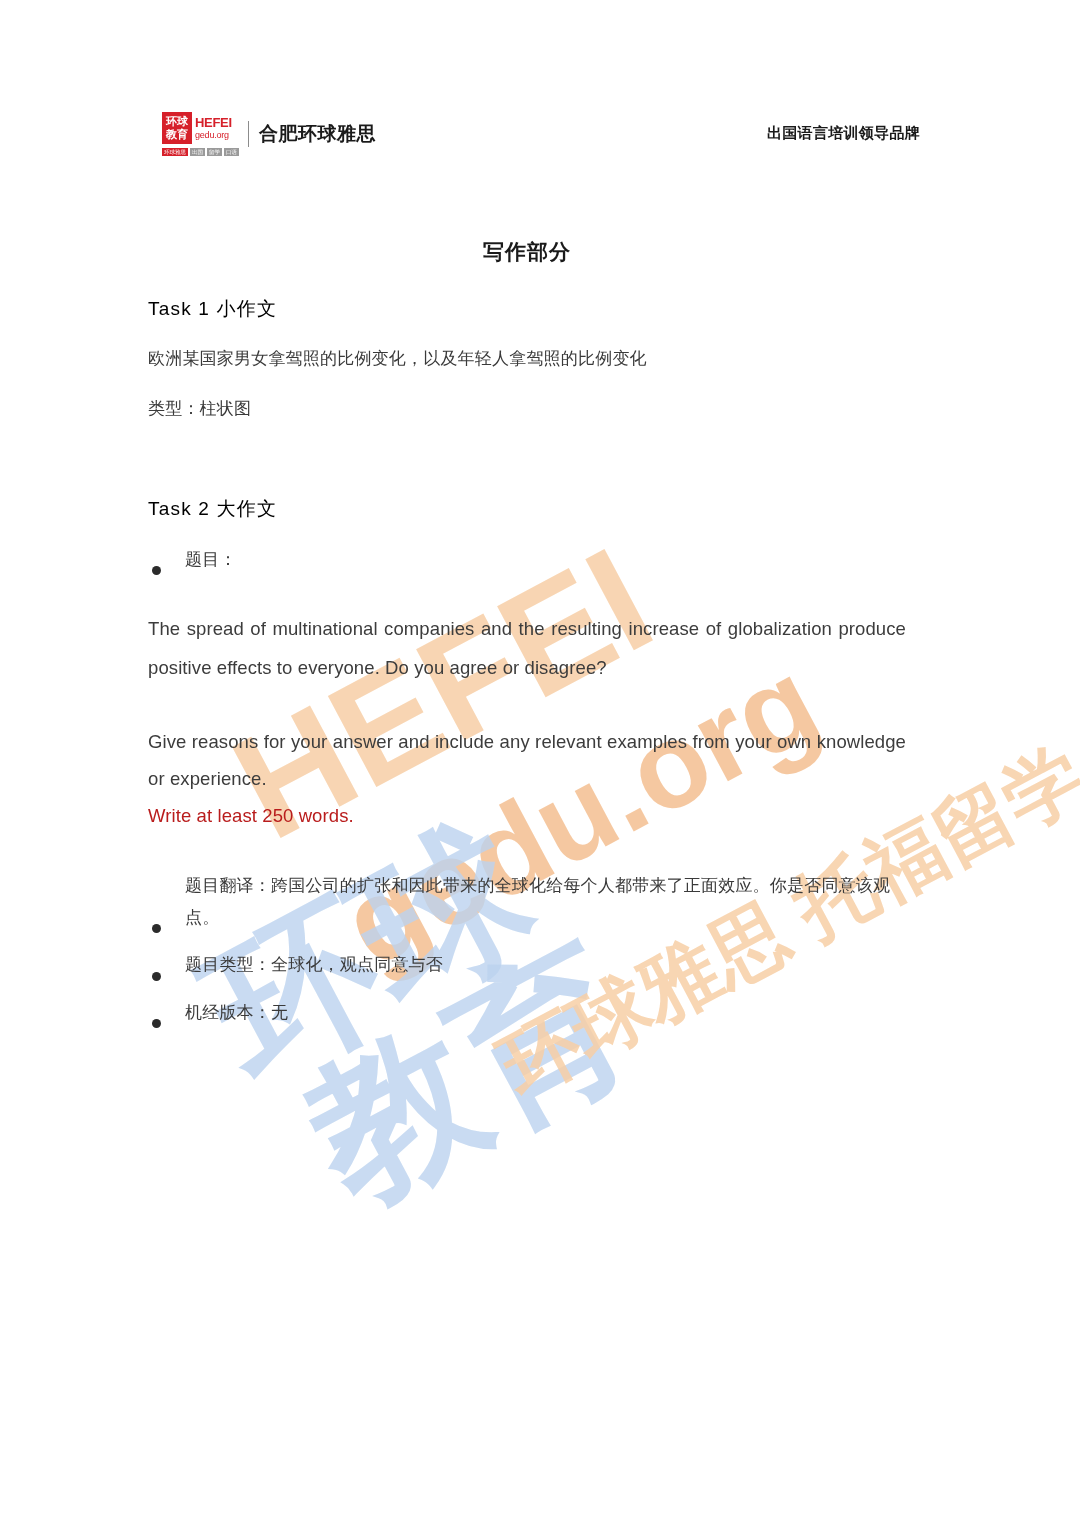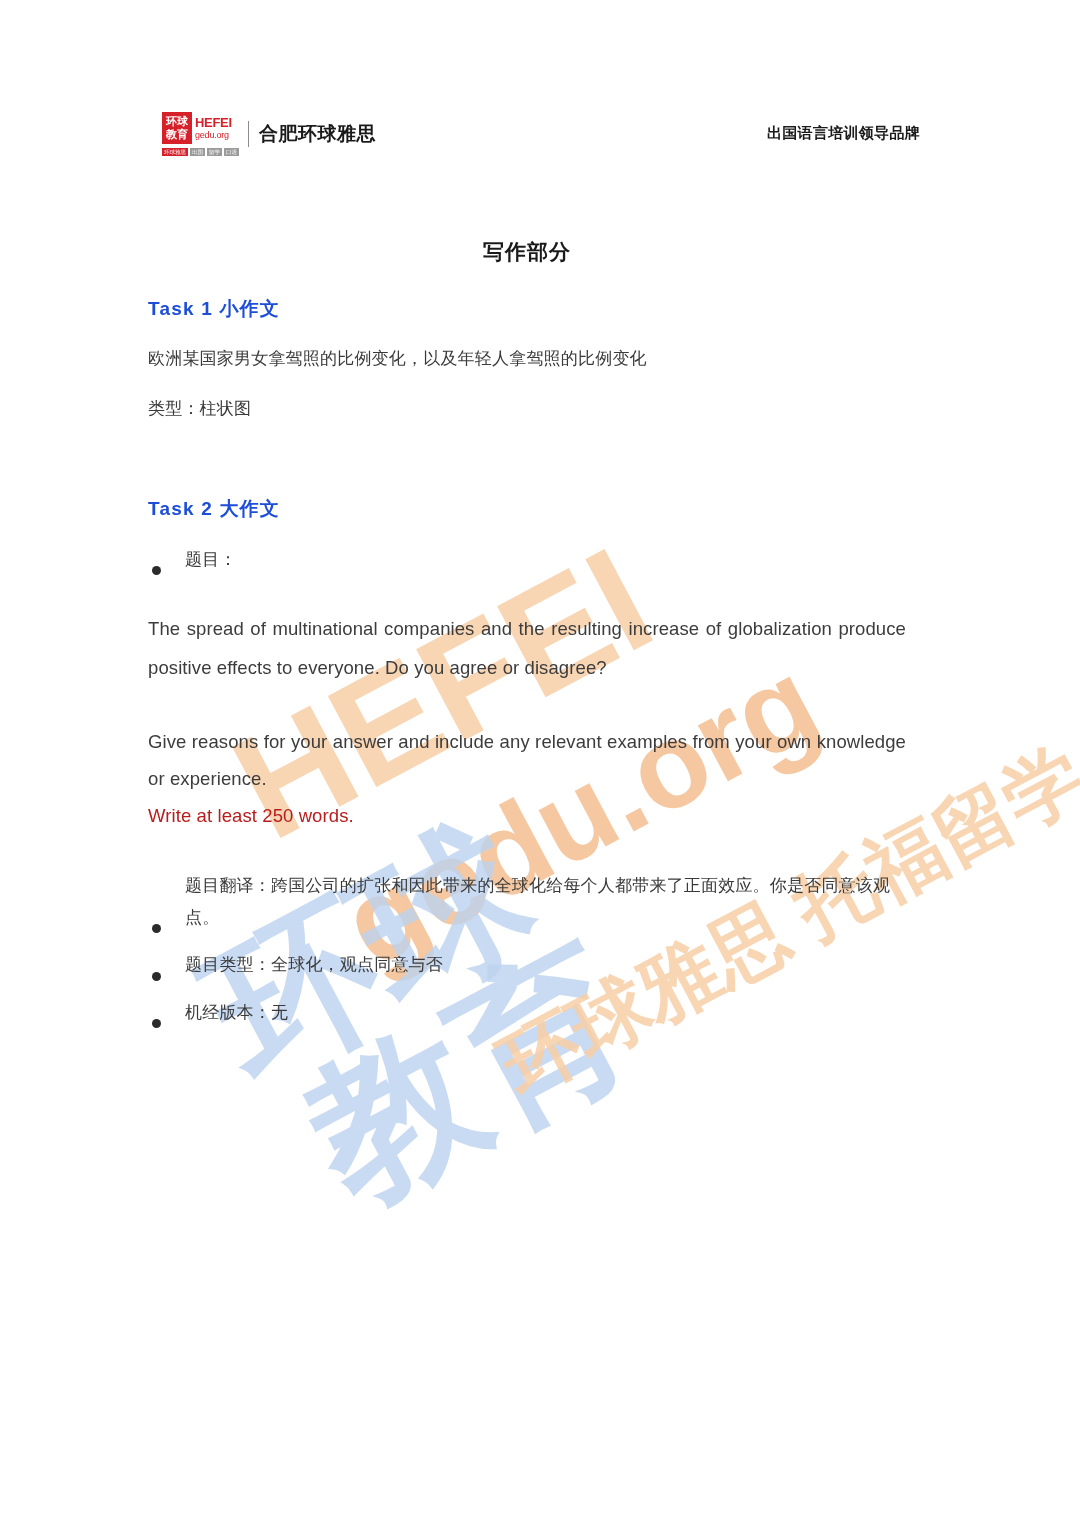--- a/index.html
+++ b/index.html
@@ -143,22 +143,22 @@
   .doc-title {
     text-align: center;
     font-size: 21px;
     font-weight: bold;
     color: #1a1a1a;
     margin-bottom: 30px;
     letter-spacing: 1px;
   }
   .section-heading {
     font-size: 19px;
-    font-weight: bold;
-    color: #1d4ed8;
+    font-weight: normal;
+    color: #000000;
     letter-spacing: 1.2px;
     margin-bottom: 22px;
   }
   .para {
     font-size: 17px;
     color: #3a3a3a;
     line-height: 1.75;
     margin-bottom: 20px;
     letter-spacing: 0.2px;
   }

